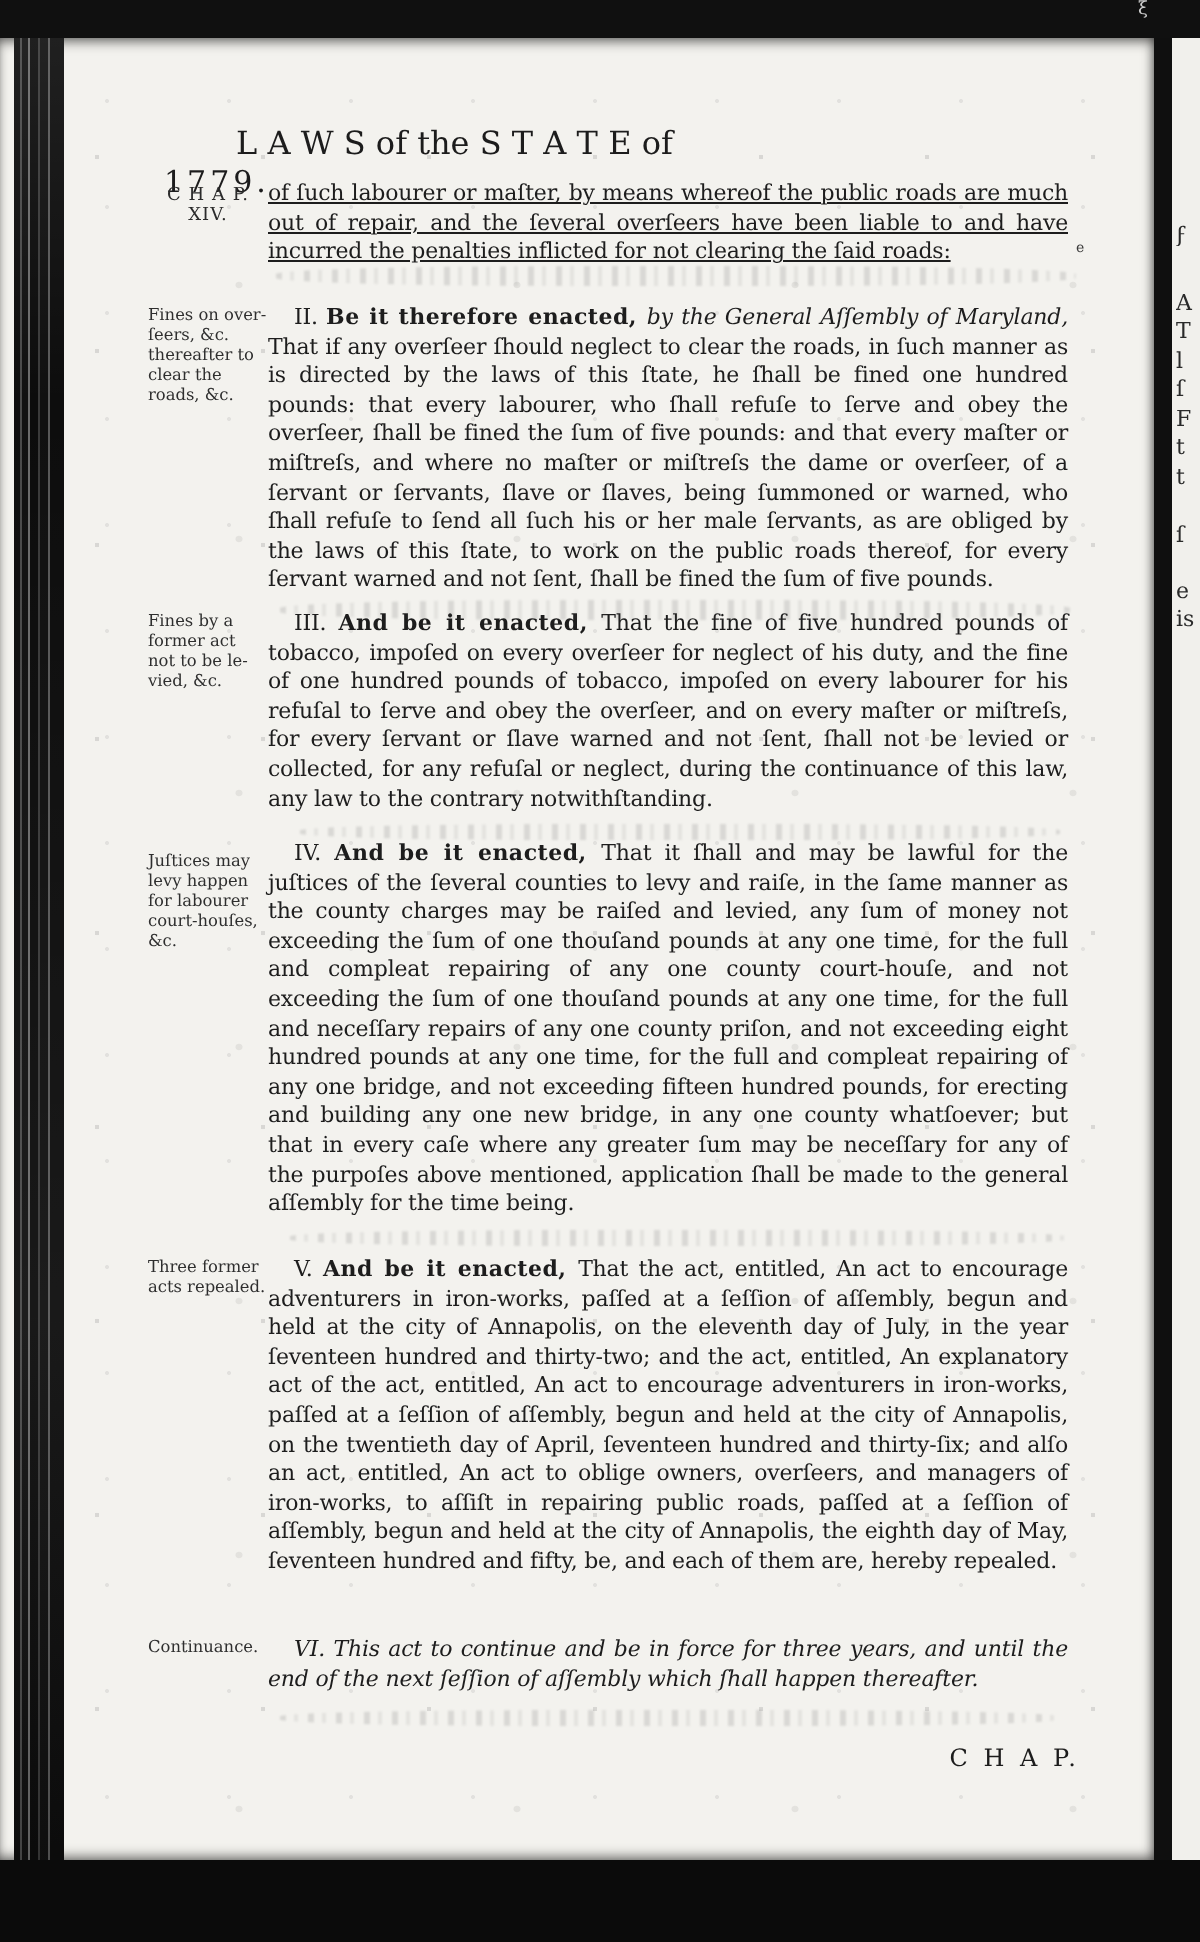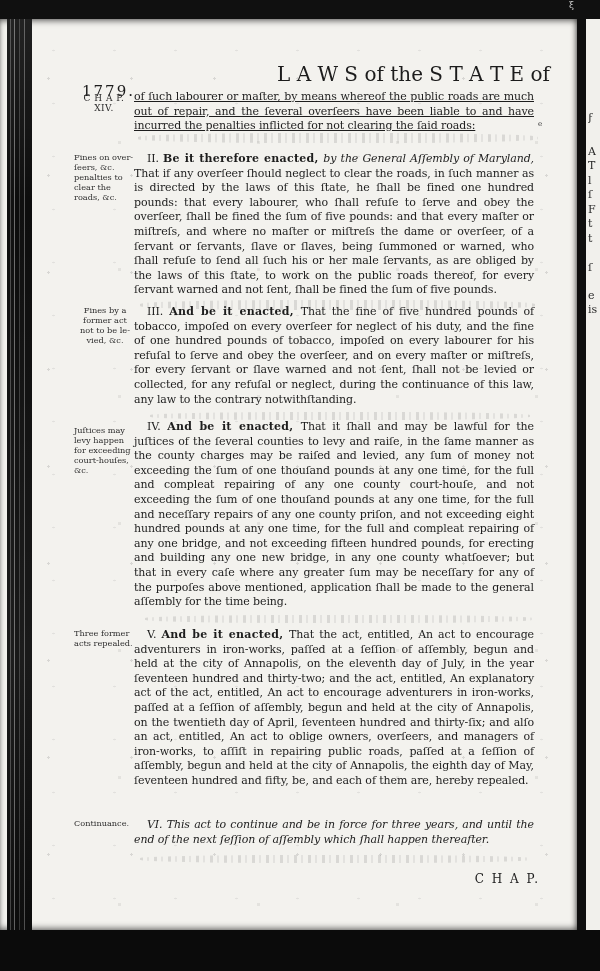--- a/index.html
+++ b/index.html
@@ -23,22 +23,22 @@
         background:
           linear-gradient(180deg, rgba(255,255,255,.08), rgba(0,0,0,0) 20%, rgba(255,255,255,.05) 70%, rgba(0,0,0,.1)),
           repeating-linear-gradient(90deg,
             #0e0e0e 0 3px,#4a4a4a 3px 4px,#111 4px 7px,#6b6b6b 7px 8px,
             #0c0c0c 8px 12px,#3a3a3a 12px 13px,#101010 13px 17px,#585858 17px 18px,#0d0d0d 18px 25px);}
   .gutter{position:absolute;left:577px;top:19px;width:9px;height:911px;background:#0f0f0f;}
   .sliver{position:absolute;left:586px;top:19px;width:14px;height:911px;background:#f1f0ec;overflow:hidden;}
   .fragment{position:absolute;left:2px;color:#2a2a2a;font-size:11px;line-height:11px;width:14px;overflow:hidden;}
   .headrow{position:absolute;left:0;top:43px;width:577px;height:24px;}
   .year{position:absolute;left:82px;top:20px;font-size:15px;letter-spacing:2px;color:#1c1c1c;}
-  .running-head{position:absolute;left:150px;top:0;width:400px;text-align:right;
-        font-size:20px;color:#1c1c1c;}
+  .running-head{position:absolute;left:118px;top:0;width:400px;text-align:left;
+        font-size:16px;color:#1c1c1c;}
   .chaplabel{position:absolute;left:74px;top:74px;width:60px;text-align:center;
         font-size:9px;line-height:10px;letter-spacing:.5px;color:#2b2b2b;}
   .margin-col{position:absolute;left:74px;top:0;width:62px;height:100%;}
   .sidenote{position:absolute;left:0;width:62px;font-size:8.2px;line-height:10px;color:#2e2e2e;}
   .body-col{position:absolute;left:134px;top:0;width:400px;height:100%;}
   .para{position:absolute;left:0;width:400px;text-align:justify;
         font-size:11px;line-height:14.6px;letter-spacing:-0.1px;color:#1d1d1d;}
   .para.indent{text-indent:13px;}
   .seg-p{}
   .seg-bl{font-weight:700;letter-spacing:.25px;}
@@ -75,34 +75,34 @@
 
     <div class="chaplabel">
       <div>C H A P.</div>
       <div>XIV.</div>
     </div>
 
     <div class="margin-col">
         <div class="sidenote" style="top: 133px;">
           <div>Fines on over-</div>
           <div>ſeers, &amp;c.</div>
-          <div>penalties to</div>
+          <div>thereafter to</div>
           <div>clear the</div>
           <div>roads, &amp;c.</div>
         </div>
-        <div class="sidenote" style="top: 286px; text-align: center;">
+        <div class="sidenote" style="top: 286px;">
           <div>Fines by a</div>
           <div>former act</div>
           <div>not to be le-</div>
           <div>vied, &amp;c.</div>
         </div>
         <div class="sidenote" style="top: 406px;">
           <div>Juſtices may</div>
           <div>levy happen</div>
-          <div>for exceeding</div>
+          <div>for labourer</div>
           <div>court-houſes,</div>
           <div>&amp;c.</div>
         </div>
         <div class="sidenote" style="top: 609px;">
           <div>Three former</div>
           <div>acts repealed.</div>
         </div>
         <div class="sidenote" style="top: 799px;">
           <div>Continuance.</div>
         </div>

